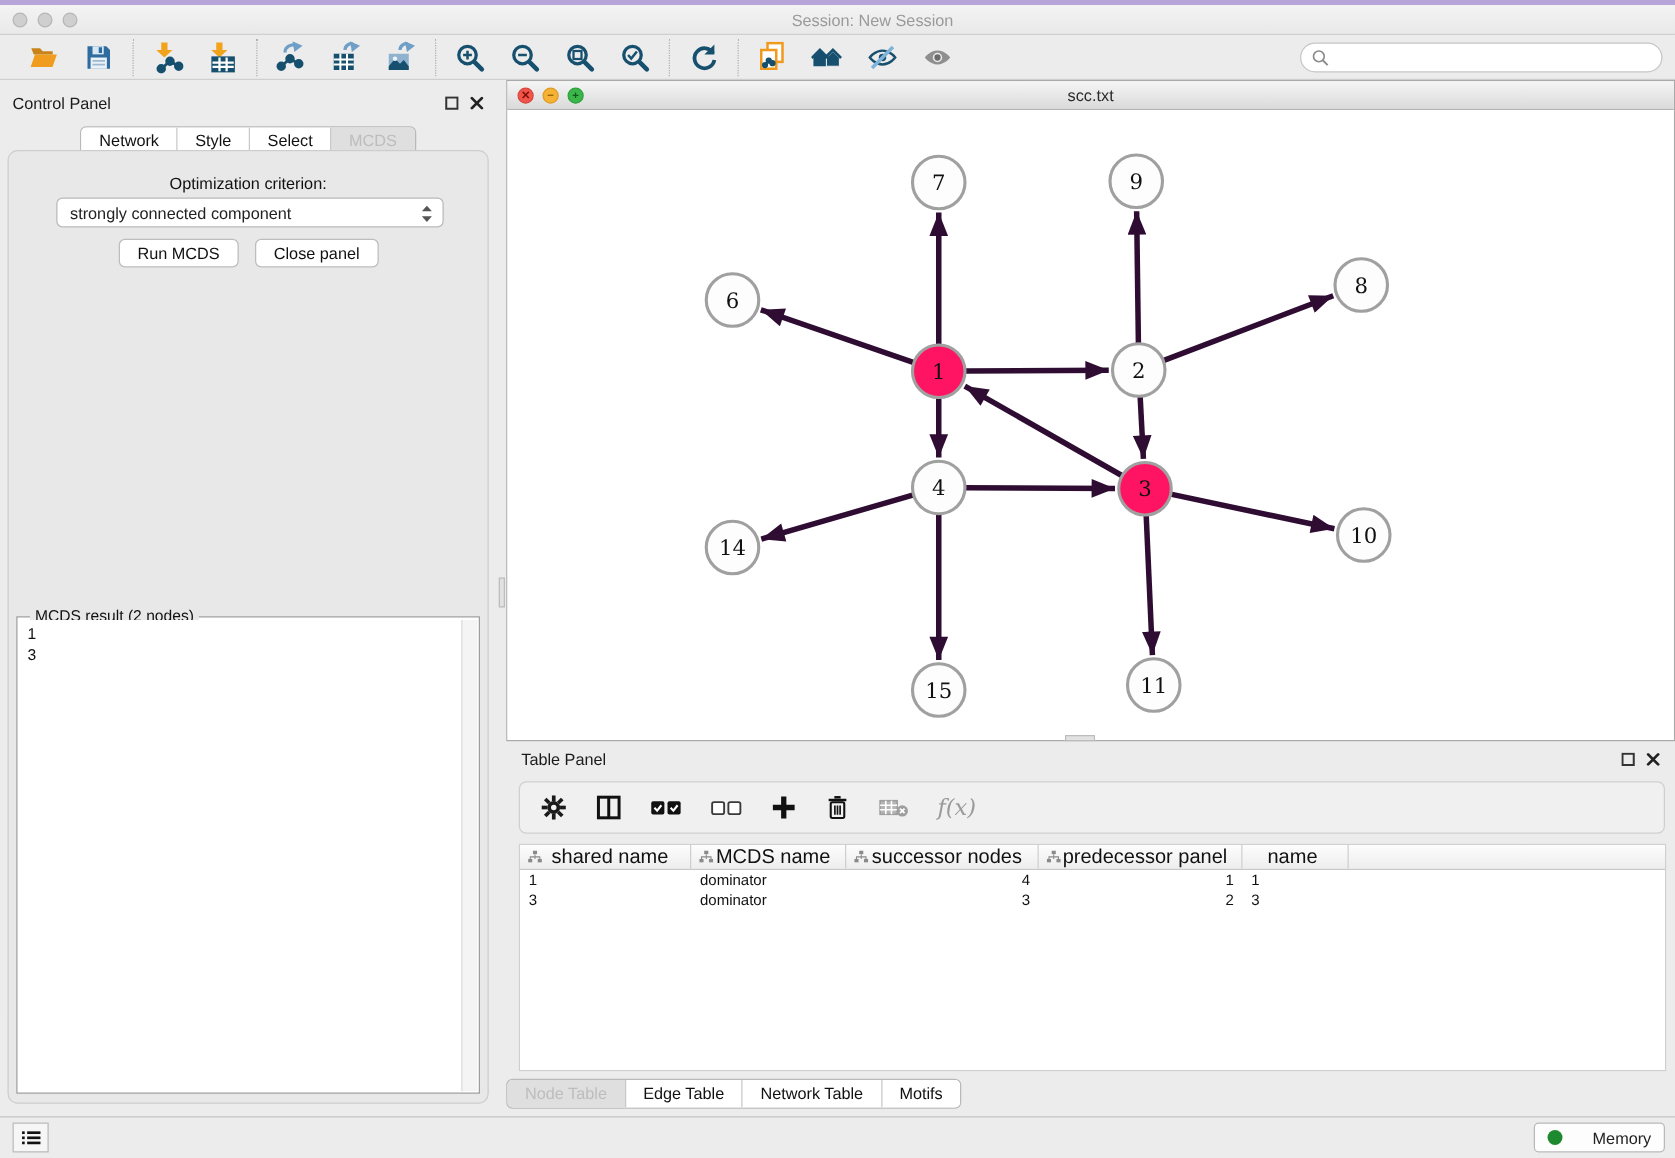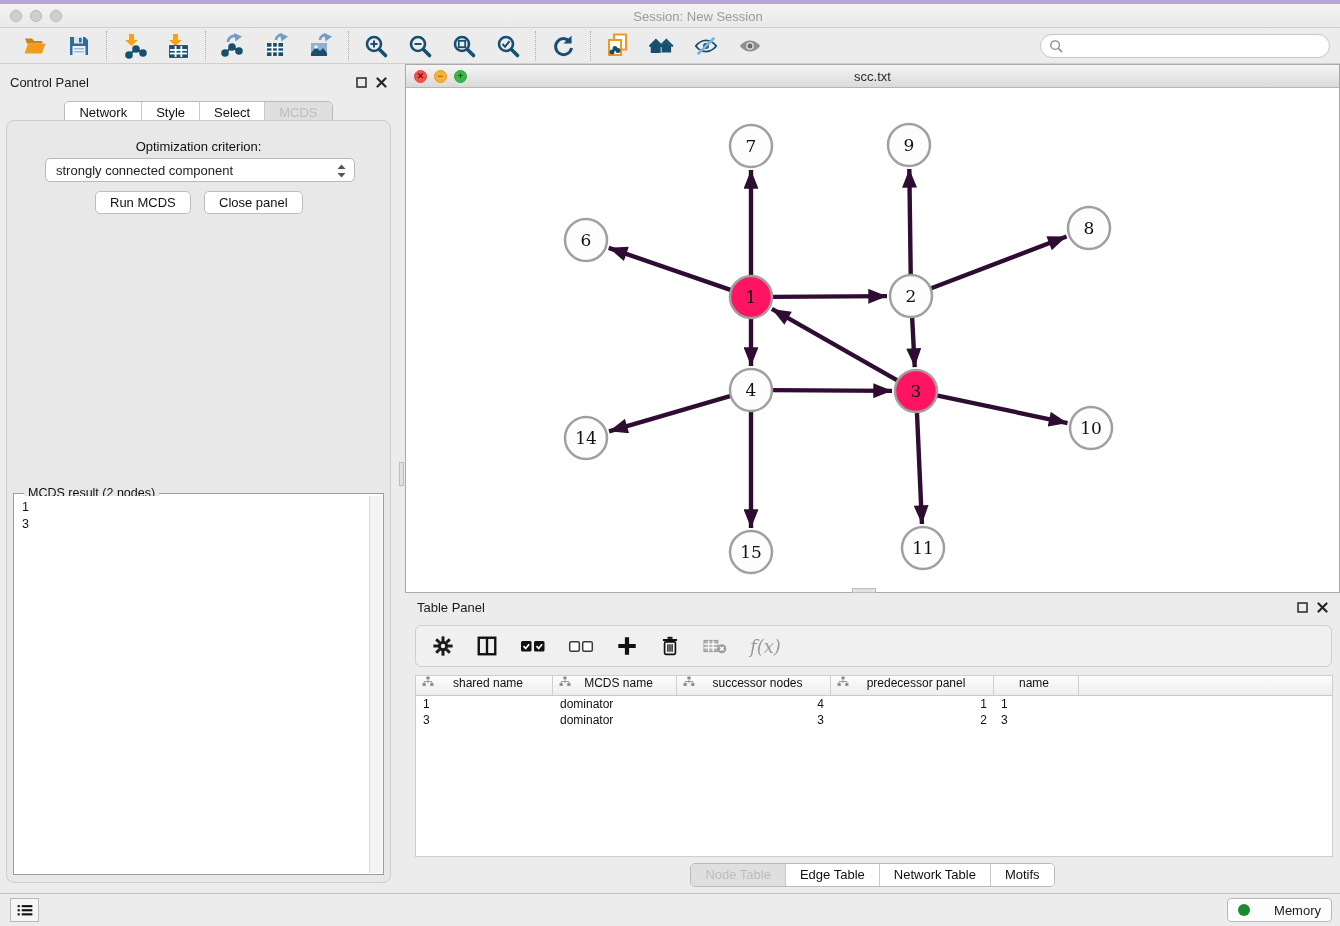--- a/index.html
+++ b/index.html
@@ -78,28 +78,28 @@
   
   #table-panel { left:405px; top:595px; width:935px; height:295px; }
   #tp-toolbar { left:10px; top:30px; width:917px; height:42px; background:#f0f0f0;
     border:1px solid #cfcfcf; border-radius:6px; display:flex; align-items:center; gap:22px; padding:0 16px; }
   .tp-icon { display:flex; align-items:center; justify-content:center; cursor:pointer; }
   .tp-icon.disabled { cursor:default; }
   #fx-label { font-family:"DejaVu Serif",serif; font-style:italic; font-size:18px; color:#9a9a9a; }
   #tp-table { left:10px; top:80px; width:918px; height:182px; background:#fff; border:1px solid #cfcfcf; overflow:hidden; }
   #tp-header { display:flex; height:20px; background:linear-gradient(#fdfdfd,#ededed);
     border-bottom:1px solid #c9c9c9; }
-  .th { display:flex; align-items:flex-start; border-right:1px solid #cfcfcf; font-size:12px; color:#111;
+  .th { display:flex; align-items:center; border-right:1px solid #cfcfcf; font-size:16px; color:#111;
     padding-left:6px; gap:0; cursor:pointer; }
   .th-label { flex:1; text-align:center; padding-right:10px; }
   .tr { display:flex; height:16px; align-items:center; font-size:12px; color:#111; cursor:pointer; }
   .td { padding:0 7px; overflow:hidden; white-space:nowrap; }
   .td.num { text-align:right; }
   .c0 { width:137px; } .c1 { width:124px; } .c2 { width:154px; } .c3 { width:163px; } .c4 { width:85px; }
-  #tp-tabs-row { left:0; top:268px; width:935px; display:flex; justify-content:center; }
+  #tp-tabs-row { left:0; top:268px; width:935px; display:flex; justify-content:flex-start; }
 
   
   #statusbar { left:0; top:893px; width:1340px; height:33px; background:#ececec; border-top:1px solid #c4c4c4; }
   #list-btn { left:10px; top:4px; width:29px; height:24px; background:#f6f6f6; border:1px solid #b9b9b9;
     display:flex; align-items:center; justify-content:center; cursor:pointer; }
   #memory-btn { right:8px; top:4px; height:24px; background:#fdfdfd; border:1px solid #b9b9b9; border-radius:4px;
     display:flex; align-items:center; gap:24px; padding:0 10px; font-size:13px; cursor:pointer; }
   #memory-dot { width:12px; height:12px; border-radius:50%; background:#1d8a30; }
 </style>
 </head>

